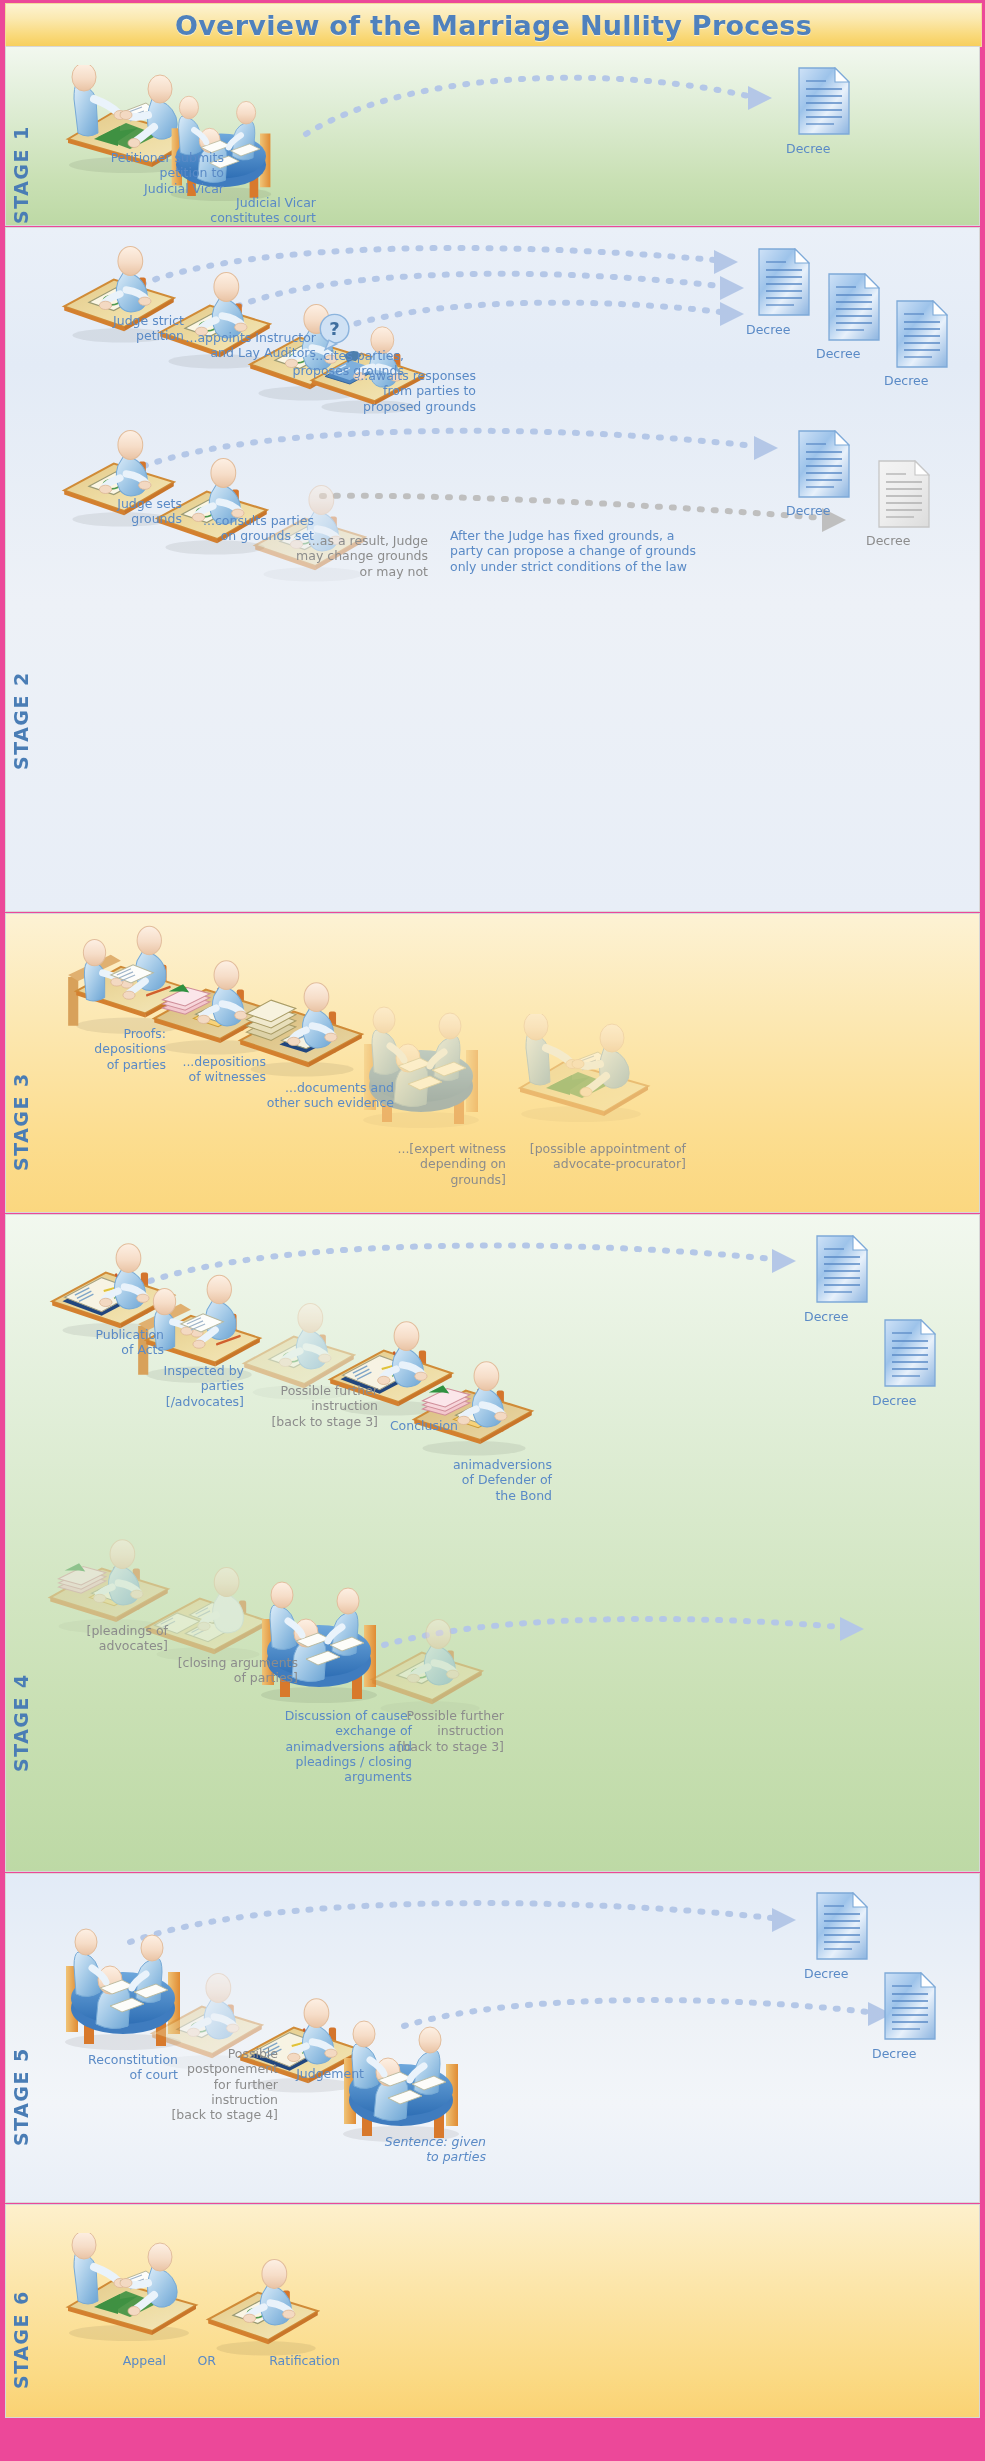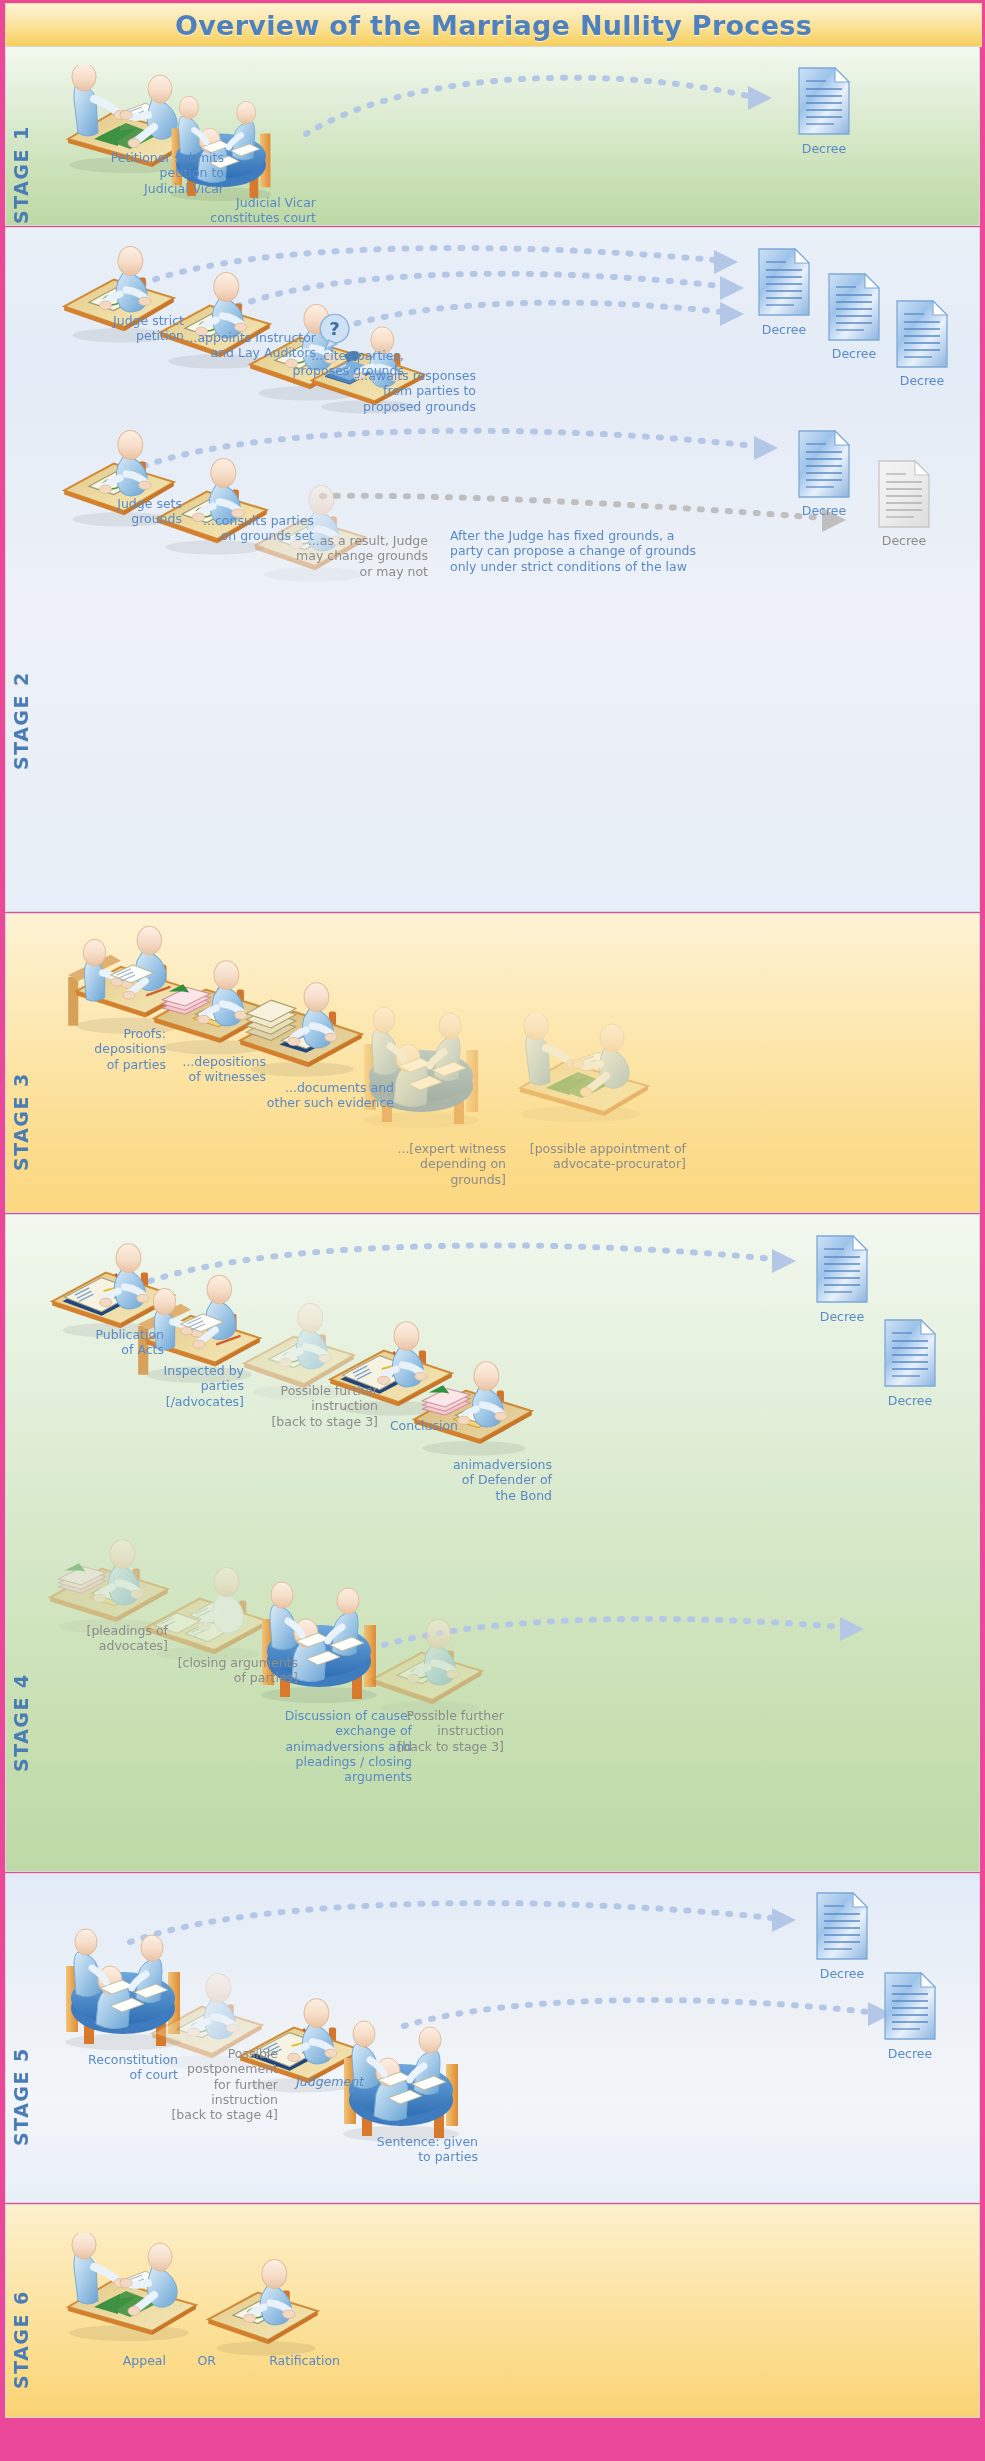--- a/index.html
+++ b/index.html
@@ -54,21 +54,21 @@
 
   
   .fig{position:absolute;}
   .fig svg{display:block;overflow:visible;}
   .faded{opacity:.42;}
 
   
   .decree{position:absolute;}
   .decree svg{display:block;}
   .decree-label{position:absolute;font-size:12.5px;color:#5a8ac6;
-                font-family:"DejaVu Sans",sans-serif;text-align:center;white-space:nowrap;}
+                font-family:"DejaVu Sans",sans-serif;text-align:left;white-space:nowrap;}
   .decree-label.grey{color:#8c8c8c;}
 
   
   .arrow{position:absolute;pointer-events:none;}
   .arrow svg{display:block;overflow:visible;}
 </style>
 </head>
 <body>
 
 <div id="page">
@@ -773,22 +773,22 @@
     </div>
     <div class="decree-label" style="left:866px;top:172px;width:76px;">Decree</div>
 
     <div class="cap blue" style="left:32px;top:178px;width:140px;">Reconstitution
 of court</div>
     <div class="cap grey" style="left:122px;top:172px;width:150px;">Possible
 postponement
 for further
 instruction
 [back to stage 4]</div>
-    <div class="cap blue" style="left:228px;top:200px;width:130px;font-style:italic;">Judgement</div>
-    <div class="cap blue" style="left:322px;top:260px;width:150px;">Sentence: given
+    <div class="cap blue" style="left:228px;top:192px;width:130px;">Judgement</div>
+    <div class="cap blue" style="left:330px;top:260px;width:150px;font-style:italic;">Sentence: given
 to parties</div>
   </div>
 
   <div class="stage s-gold2" style="top:2204px;height:214px;">
     <div class="stage-label" style="left:26px;top:162px;">STAGE 6</div>
 
     <div class="fig" style="left:48px;top:28px;width:150px;height:110px;">
       <svg width="150" height="110">
           <use href="#sym-handover"></use>
         </svg>

